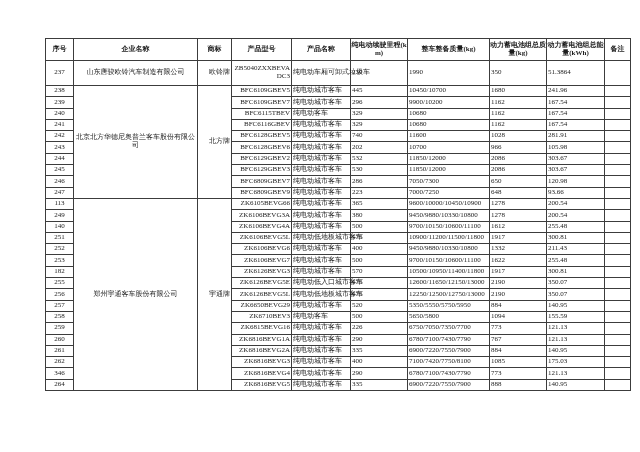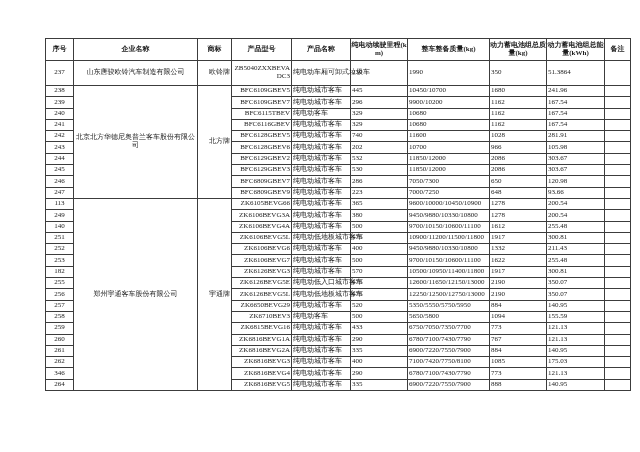--- a/index.html
+++ b/index.html
@@ -290,21 +290,21 @@
           <td class="c-num">500</td>
           <td class="c-num">5650/5800</td>
           <td class="c-num">1094</td>
           <td class="c-num">155.59</td>
           <td></td>
         </tr>
         <tr>
           <td class="c-serial">259</td>
           <td class="c-model">ZK6815BEVG16</td>
           <td class="c-name">纯电动城市客车</td>
-          <td class="c-num">433</td>
+          <td class="c-num">226</td>
           <td class="c-num">6750/7050/7350/7700</td>
           <td class="c-num">773</td>
           <td class="c-num">121.13</td>
           <td></td>
         </tr>
         <tr>
           <td class="c-serial">260</td>
           <td class="c-model">ZK6816BEVG1A</td>
           <td class="c-name">纯电动城市客车</td>
           <td class="c-num">290</td>

